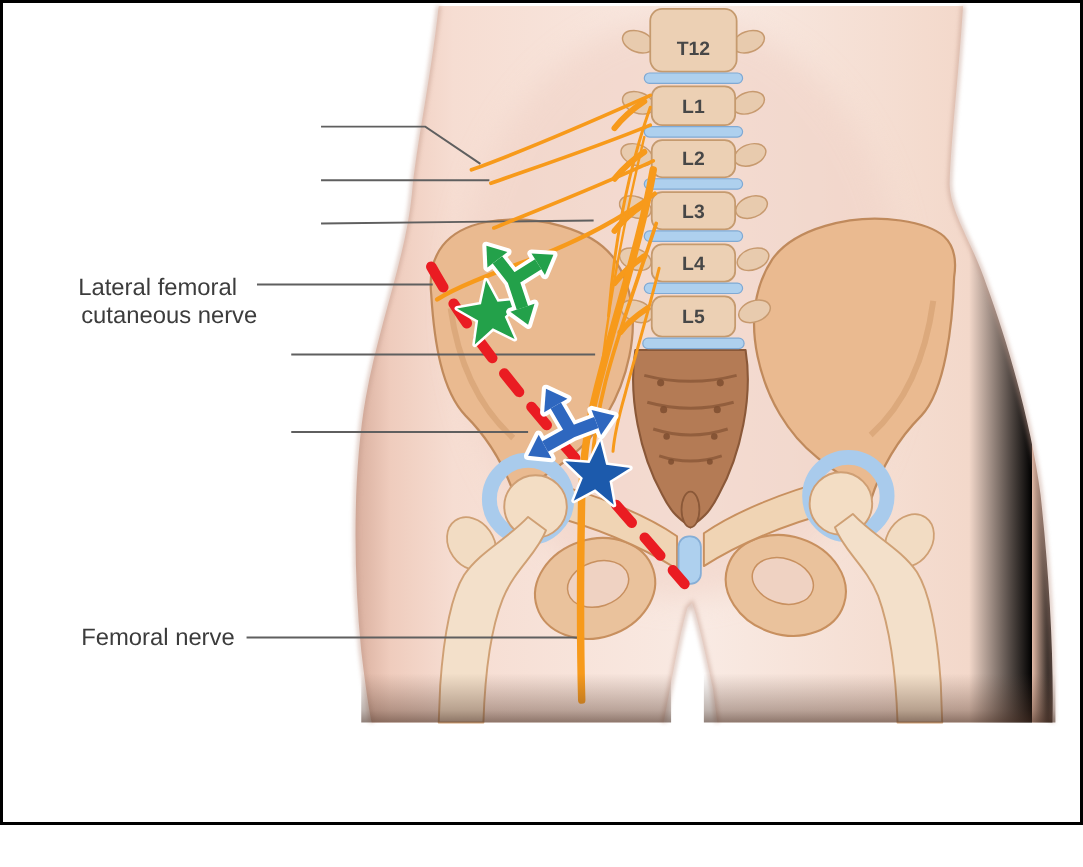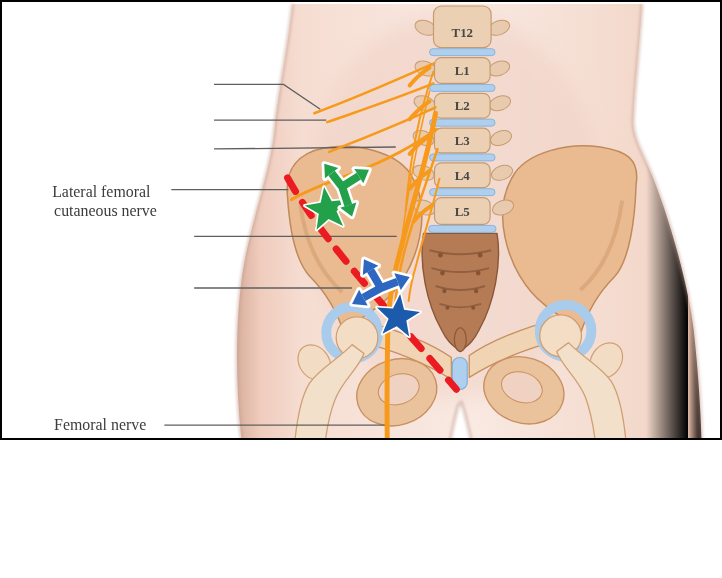--- a/index.html
+++ b/index.html
@@ -1,19 +1,19 @@
 <!DOCTYPE html>
 <html><head>
 <meta charset="utf-8">
 <style>
   html,body{margin:0;padding:0;background:#ffffff;}
   .canvas{
-    position:relative;width:722px;height:440px;box-sizing:border-box;
+    position:relative;width:722px;height:550px;box-sizing:border-box;
     border:2px solid #000;background:#fff;overflow:hidden;
-    font-family:Liberation Serif, serif;
+    font-family:Liberation Sans, sans-serif;
   }
   .canvas svg{position:absolute;left:0;top:0;display:block;}
   .anat-label{font-size:16px;fill:#3c3c3c;}
   .vert-label{font-size:13px;font-weight:600;fill:#474747;text-anchor:middle;}
   .caption{
     position:absolute;left:198px;top:494px;width:517px;
     font-size:14.6px;line-height:23px;font-weight:700;color:#0d0d0d;
     text-align:justify;
   }
   .leader{stroke:#5f5f5f;stroke-width:1.3;fill:none;}

